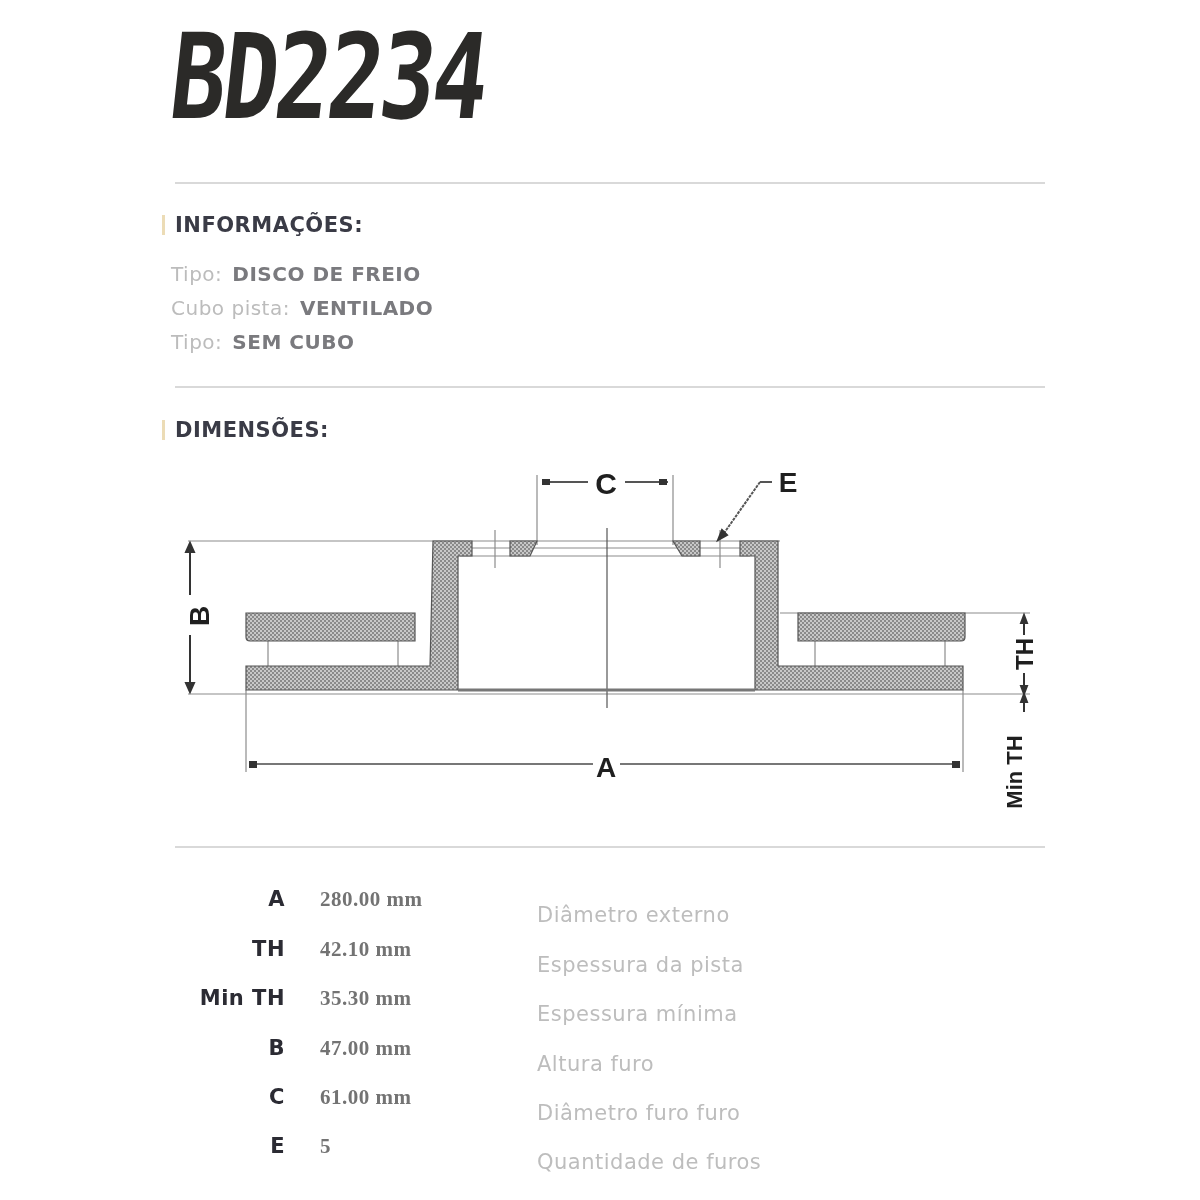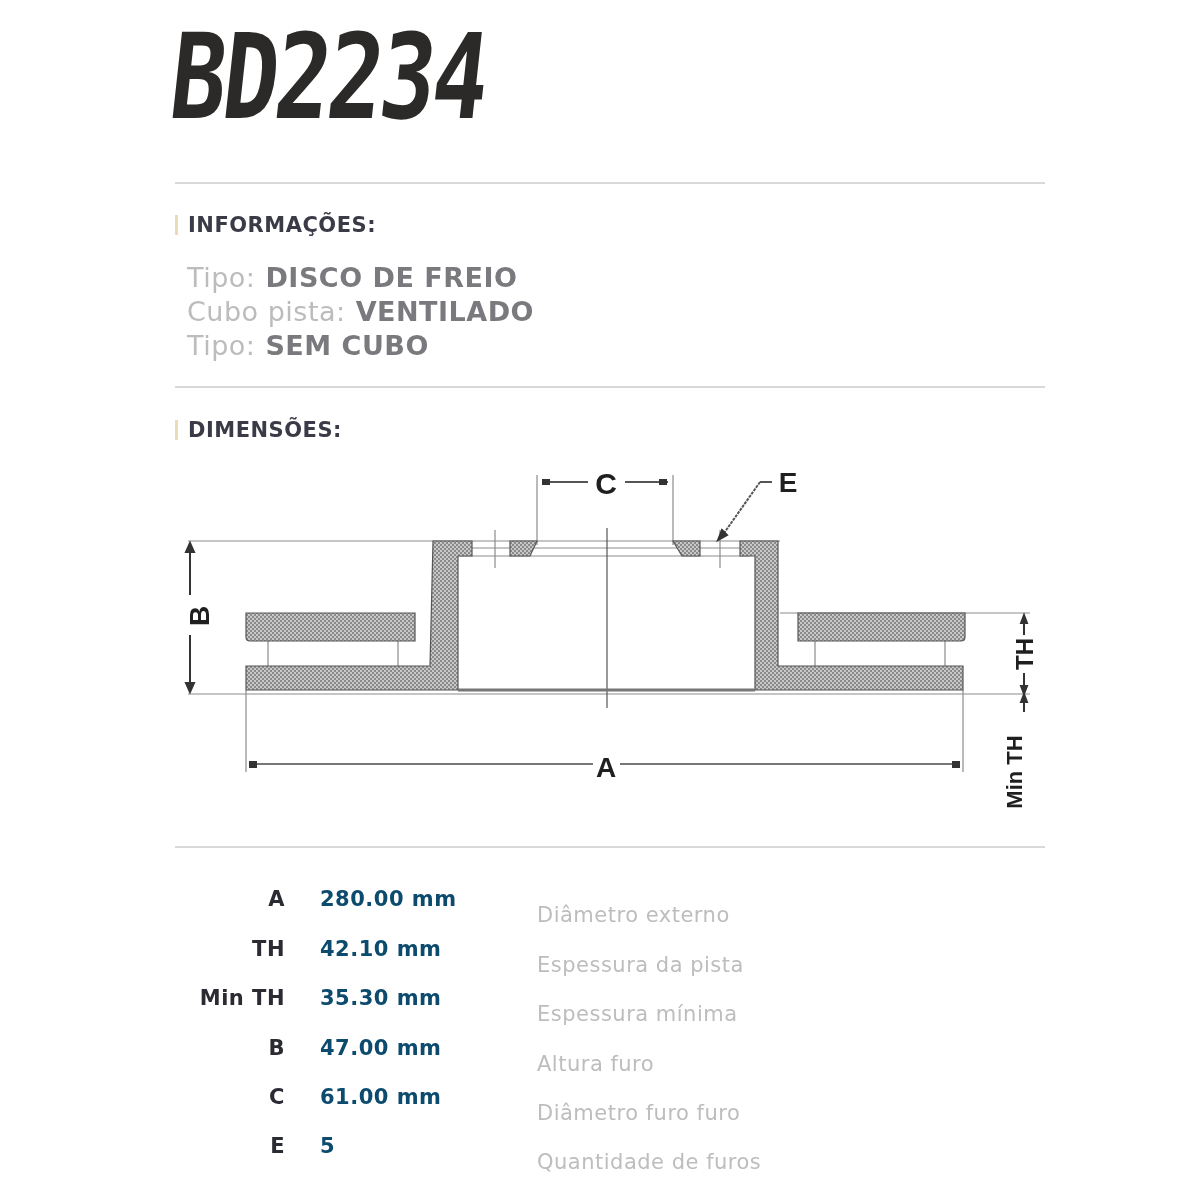--- a/index.html
+++ b/index.html
@@ -1,28 +1,28 @@
 <!DOCTYPE html>
 <html><head>
 <meta charset="utf-8">
 <style>
   html, body { margin: 0; padding: 0; background: #ffffff; }
   body { width: 1200px; height: 1200px; position: relative; overflow: hidden; font-family: "DejaVu Sans", sans-serif; }
   .title { position: absolute; left: 178px; top: 18px; font-family: "DejaVu Sans Mono", monospace; font-weight: bold; font-size: 118px; letter-spacing: -4px; color: #2b2a28; transform: scaleX(0.78) skewX(-8deg); transform-origin: left top; line-height: 1; }
   .divider { position: absolute; left: 175px; width: 870px; height: 2px; background: #d9d9d9; }
-  .section-head { position: absolute; left: 175px; display: flex; align-items: center; }
+  .section-head { position: absolute; left: 162px; display: flex; align-items: center; }
   .accent-bar { width: 3px; height: 20px; background: #ecdcb6; margin-right: 10px; }
   .section-title { font-size: 21px; font-weight: bold; color: #3a3b46; letter-spacing: 0.5px; }
-  .info-row { position: absolute; left: 187px; font-size: 27px; letter-spacing: 0.5px; }
+  .info-row { position: absolute; left: 171px; font-size: 20px; letter-spacing: 0.5px; }
   .info-label { color: #bcbcbc; }
   .info-value { color: #7a7a7e; font-weight: bold; margin-left: 10px; }
   .diagram { position: absolute; left: 170px; top: 455px; }
   .spec-row { position: absolute; left: 0; width: 1200px; height: 30px; font-size: 21px; }
   .spec-key { position: absolute; right: 915px; color: #2b2b33; font-weight: bold; text-align: right; letter-spacing: 0.5px; }
-  .spec-val { position: absolute; left: 320px; color: #0c4a6e; font-weight: bold; letter-spacing: 0.5px; }
+  .spec-val { position: absolute; left: 320px; color: #737373; font-weight: bold; letter-spacing: 0.5px; font-family: Liberation Serif, serif; }
   .spec-desc { position: absolute; left: 537px; color: #bdbdbd; letter-spacing: 0.5px; margin-top: 16px; }
 </style>
 </head>
 <body>
 
 <div class="title">BD2234</div>
 
 <div class="divider" style="top:182px"></div>
 
 <div class="section-head" style="top:213px">

